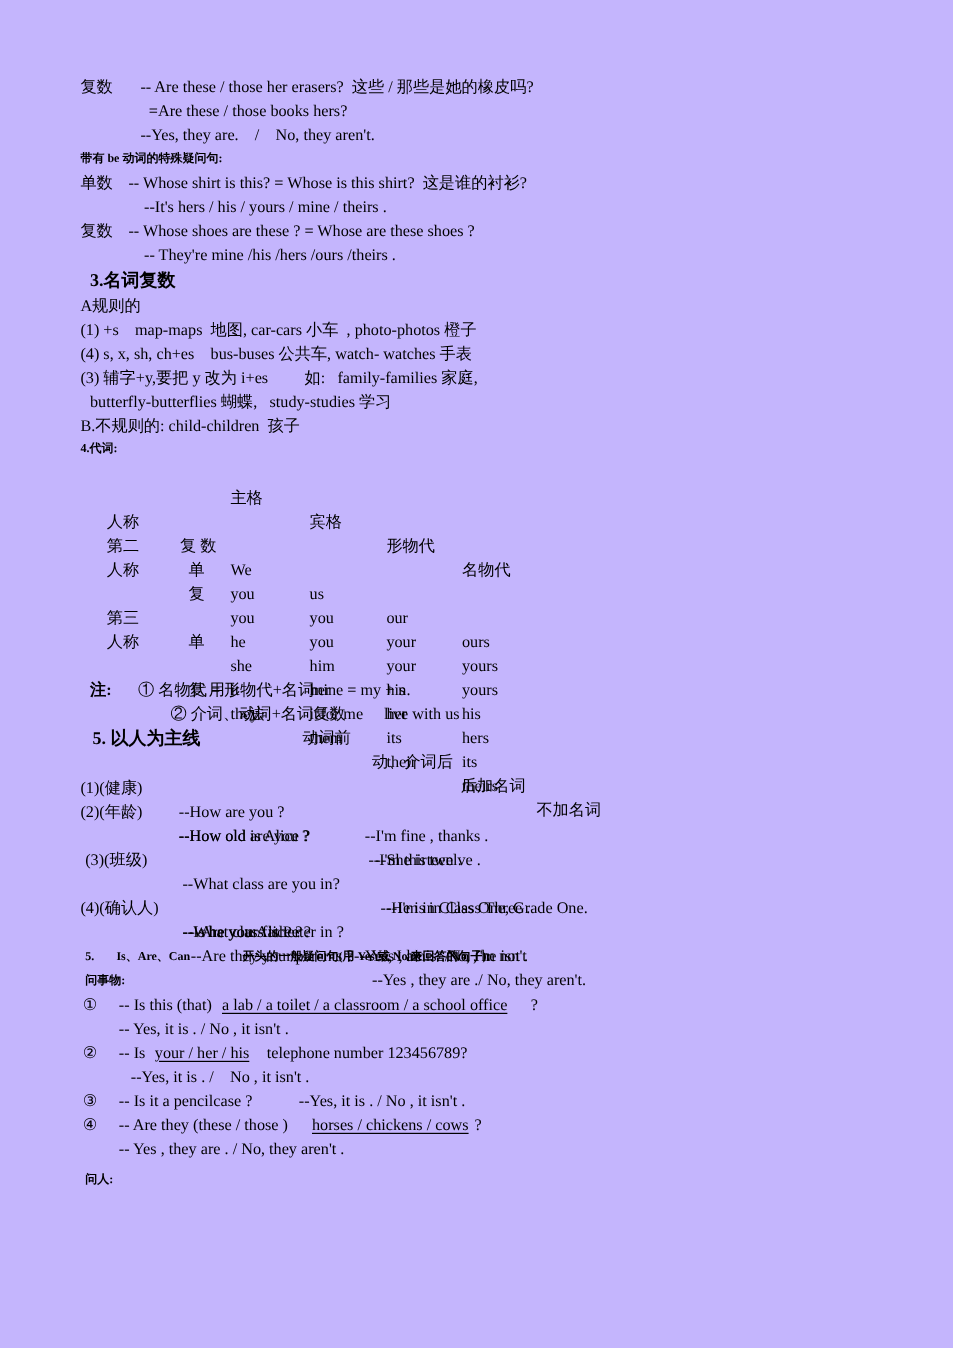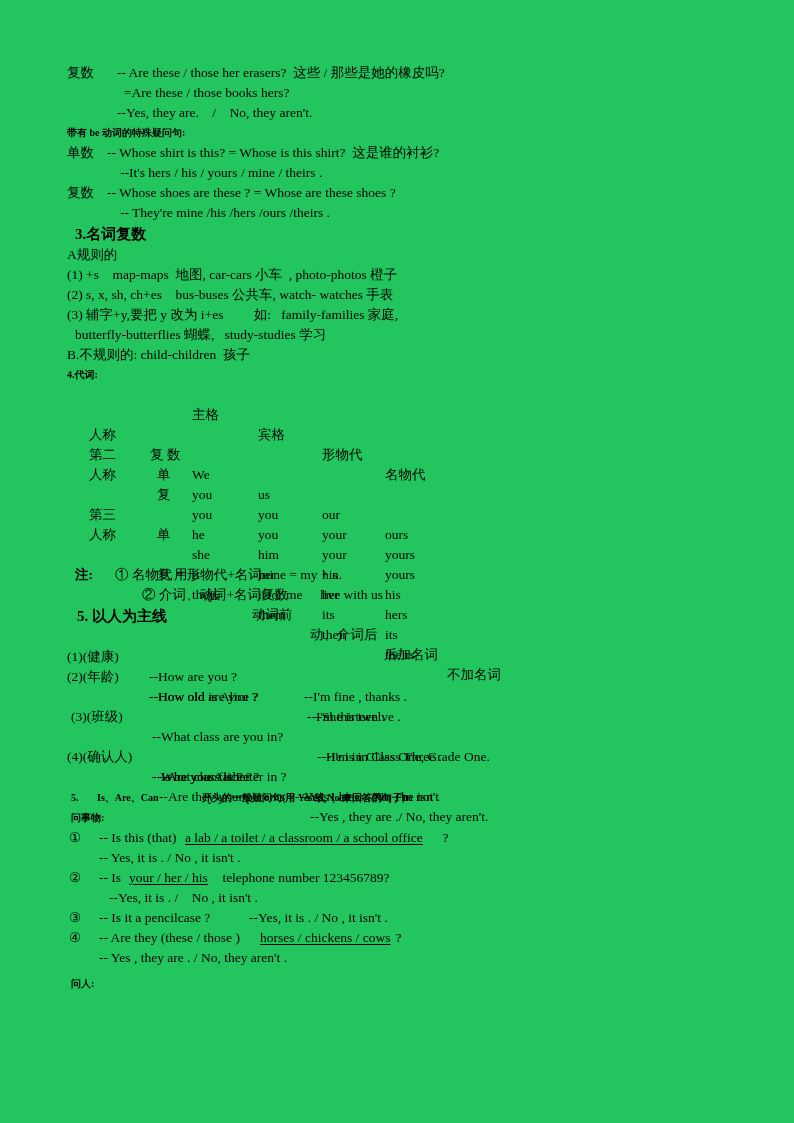--- a/index.html
+++ b/index.html
@@ -11,21 +11,21 @@
     width: 794px;
     height: 1123px;
     font-family: "Liberation Serif", "DejaVu Serif", serif;
     color: #000000;
     overflow: hidden;
   }
   .page {
     position: relative;
     width: 794px;
     height: 1123px;
-    background: #22c55e;
+    background: #c4b5fd;
   }
   .content {
     position: absolute;
     left: 67px;
     top: 63px;
     width: 660px;
   }
   .ln {
     position: relative;
     height: 20px;
@@ -107,21 +107,21 @@
     </div>
     <div class="ln">
       <span class="seg" style="left:53px;">-- They're mine /his /hers /ours /theirs .</span>
     </div>
 
     <div class="ln hd-lg" style="height:22px;line-height:22px;">
       <span class="seg" style="left:8px;">3.名词复数</span>
     </div>
     <div class="ln">A规则的</div>
     <div class="ln">(1) +s    map-maps  地图, car-cars 小车  , photo-photos 橙子</div>
-    <div class="ln">(2) s, x, sh, ch+es    bus-buses 公共车, watch- watches 手表</div>
+    <div class="ln">(4) s, x, sh, ch+es    bus-buses 公共车, watch- watches 手表</div>
     <div class="ln">(3) 辅字+y,要把 y 改为 i+es         如:   family-families 家庭,</div>
     <div class="ln">
       <span class="seg" style="left:8px;">butterfly-butterflies 蝴蝶,   study-studies 学习</span>
     </div>
     <div class="ln">B.不规则的: child-children  孩子</div>
 
     <div class="ln hd">4.代词:</div>
 
     <div class="trow">
       <span class="c-sub">主格</span>

